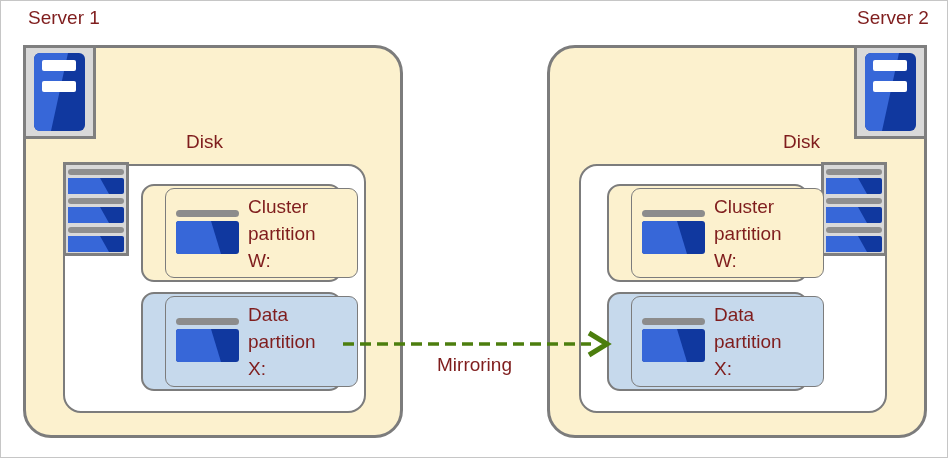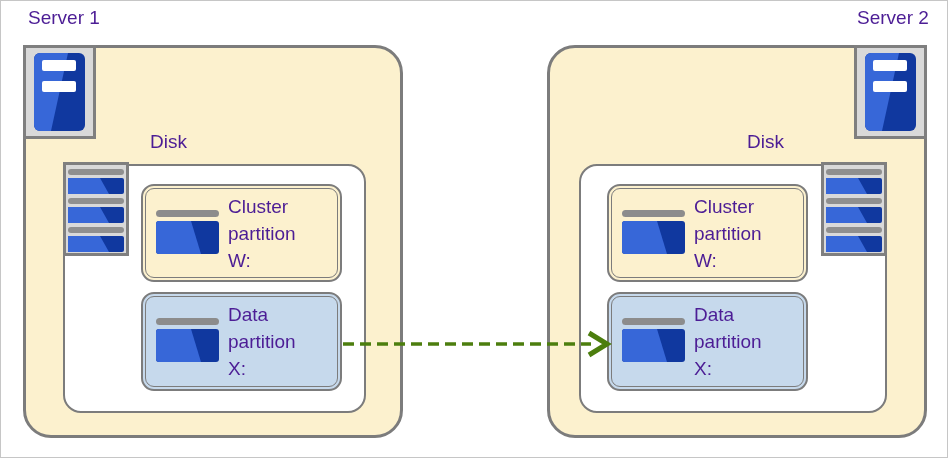--- a/index.html
+++ b/index.html
@@ -1,42 +1,42 @@
 <!DOCTYPE html>
 <html><head>
 <meta charset="utf-8">
 <style>
   html,body { margin:0; padding:0; background:#fff; }
   .canvas {
     position:relative; width:948px; height:458px;
     box-sizing:border-box; border:1px solid #c6c6c6; background:#ffffff;
-    font-family:"Liberation Sans", sans-serif; color:#4c1d95; overflow:hidden;
+    font-family:"Liberation Sans", sans-serif; color:#7f1d1d; overflow:hidden;
   }
   .abs { position:absolute; }
   .server-label { font-size:19px; line-height:22px; white-space:nowrap; }
   .server-box {
     box-sizing:border-box; width:380px; height:393px;
     background:#fcf1ce; border:3px solid #7c7c7c; border-radius:28px;
   }
   .server-box.corner-tl { border-top-left-radius:0; }
   .server-box.corner-tr { border-top-right-radius:0; }
-  .disk-label { font-size:19px; line-height:22px; white-space:nowrap; }
+  .disk-label { font-size:19px; line-height:22px; white-space:nowrap;margin-left:36px; }
   .disk-container {
     box-sizing:border-box; background:#ffffff;
     border:2.5px solid #7c7c7c; border-radius:18px;
   }
   .disk-container.corner-tl { border-top-left-radius:0; }
   .disk-container.corner-tr { border-top-right-radius:0; }
   .partition {
     box-sizing:border-box; width:201px;
     border:2.5px solid #7c7c7c; border-radius:13px; padding:2px;
   }
   .partition-inner {
     box-sizing:border-box; position:relative; width:100%; height:100%;
-    border:1.5px solid #7c7c7c; border-radius:9px;
+    border:1.5px solid #7c7c7c; border-radius:9px;margin-left:20px;
   }
   .partition.cluster, .partition.cluster .partition-inner { background:#fcf1ce; }
   .partition.data, .partition.data .partition-inner { background:#c6d9ec; }
   .p-icon { position:absolute; left:10px; top:21px; width:63px; height:44px; }
   .p-text { position:absolute; left:82px; top:4px; font-size:19px; line-height:27px; }
   .mirror-label { font-size:19px; text-align:center; white-space:nowrap; }
   svg { display:block; }
 </style>
 </head>
 <body>
@@ -207,14 +207,15 @@
     </div>
   </div>
 
   <div class="abs" style="left:334px; top:326px; width:280px; height:34px; z-index:10;">
     <svg width="280" height="34" viewBox="0 0 280 34">
       <line x1="8" y1="17" x2="256" y2="17" stroke="#4C7E0E" stroke-width="3.5" stroke-dasharray="11 6"></line>
       <polyline points="254,6 272,17 254,28" fill="none" stroke="#4C7E0E" stroke-width="5"></polyline>
     </svg>
   </div>
 
+  <div class="abs mirror-label" style="left:426px; top:353px; width:95px; z-index:10;">Mirroring</div>
 
 </div>
 
 </body></html>

